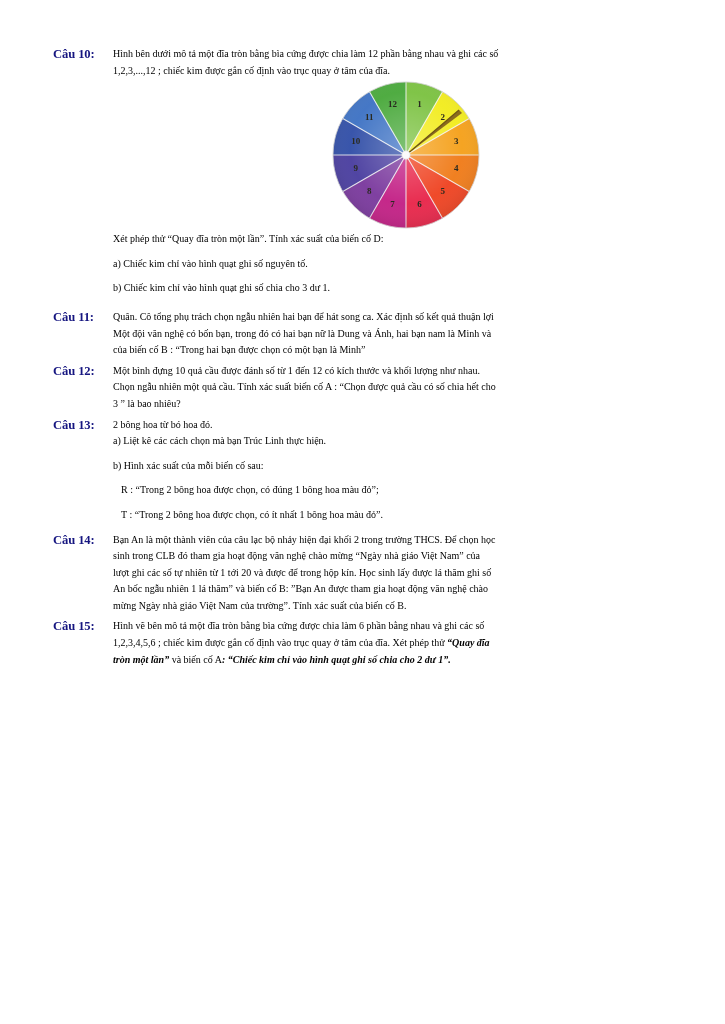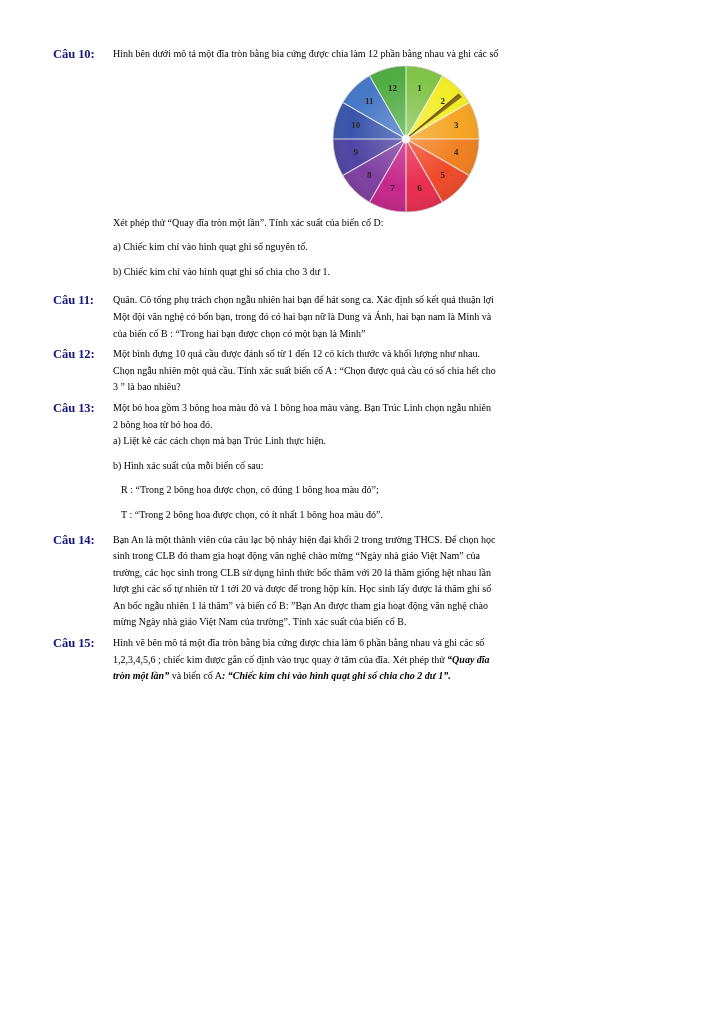--- a/index.html
+++ b/index.html
@@ -86,20 +86,21 @@
 </head>
 <body>
 
 <div class="page">
 
   <div style="height:46px"></div>
   <div class="qblock">
     <div class="qlabel">Câu 10:</div>
     <div class="qbody">
       <p>Hình bên dưới mô tả một đĩa tròn bằng bìa cứng được chia làm 12 phần bằng nhau và ghi các số</p>
+      <p>1,2,3,...,12 ; chiếc kim được gắn cố định vào trục quay ở tâm của đĩa.</p>
     </div>
   </div>
 
   <div class="wheel-wrap">
     <div class="wheel">
       <svg viewBox="0 0 158 148" xmlns="http://www.w3.org/2000/svg" aria-hidden="true">
         <defs>
           <radialGradient id="shade" cx="50%" cy="45%" r="62%">
             <stop offset="0%" stop-color="#ffffff" stop-opacity="0.28"></stop>
             <stop offset="62%" stop-color="#ffffff" stop-opacity="0.03"></stop>
@@ -196,40 +197,38 @@
       <p>Chọn ngẫu nhiên một quả cầu. Tính xác suất biến cố  A : “Chọn được quả cầu có số chia hết cho</p>
       <p>3 ” là bao nhiêu?</p>
     </div>
   </div>
 
   <div class="gap-sm"></div>
 
   <div class="qblock">
     <div class="qlabel">Câu 13:</div>
     <div class="qbody">
-      <p>Một bó hoa gồm 3  bông hoa màu đỏ và 1 bông hoa màu vàng. Bạn Trúc Linh chọn ngẫu nhiên</p>
       <p>2  bông hoa từ bó hoa đó.</p>
       <p>a) Liệt kê các cách chọn mà bạn Trúc Linh thực hiện.</p>
       <div class="gap-md"></div>
       <p>b) Hình xác suất của mỗi biến cố sau:</p>
       <div class="gap-md"></div>
       <p class="indent-line" style="padding-left:8px">R : “Trong 2  bông hoa được chọn, có đúng 1 bông hoa màu đỏ”;</p>
       <div class="gap-md"></div>
       <p class="indent-line" style="padding-left:8px">T : “Trong 2  bông hoa được chọn, có ít nhất 1 bông hoa màu đỏ”.</p>
     </div>
   </div>
 
   <div class="gap-md"></div>
 
   <div class="qblock">
     <div class="qlabel">Câu 14:</div>
     <div class="qbody">
       <p>Bạn An là một thành viên của câu lạc bộ nhảy hiện đại khối 2 trong trường THCS. Để chọn học</p>
       <p>sinh trong CLB đó tham gia hoạt động văn nghệ chào mừng “Ngày nhà giáo Việt Nam” của</p>
-      <p>trường, các học sinh trong CLB sử dụng hình thức bốc thăm với 20 lá thăm giống hệt nhau lần</p>
       <p>lượt ghi các số tự nhiên từ 1 tới 20 và được để trong hộp kín. Học sinh lấy được lá thăm ghi số</p>
       <p>An bốc ngẫu nhiên 1 lá thăm” và biến cố B: ”Bạn An được tham gia hoạt động văn nghệ chào</p>
       <p>mừng Ngày nhà giáo Việt Nam của trường”. Tính xác suất của biến cố   B.</p>
     </div>
   </div>
 
   <div class="gap-sm"></div>
 
   <div class="qblock">
     <div class="qlabel">Câu 15:</div>

